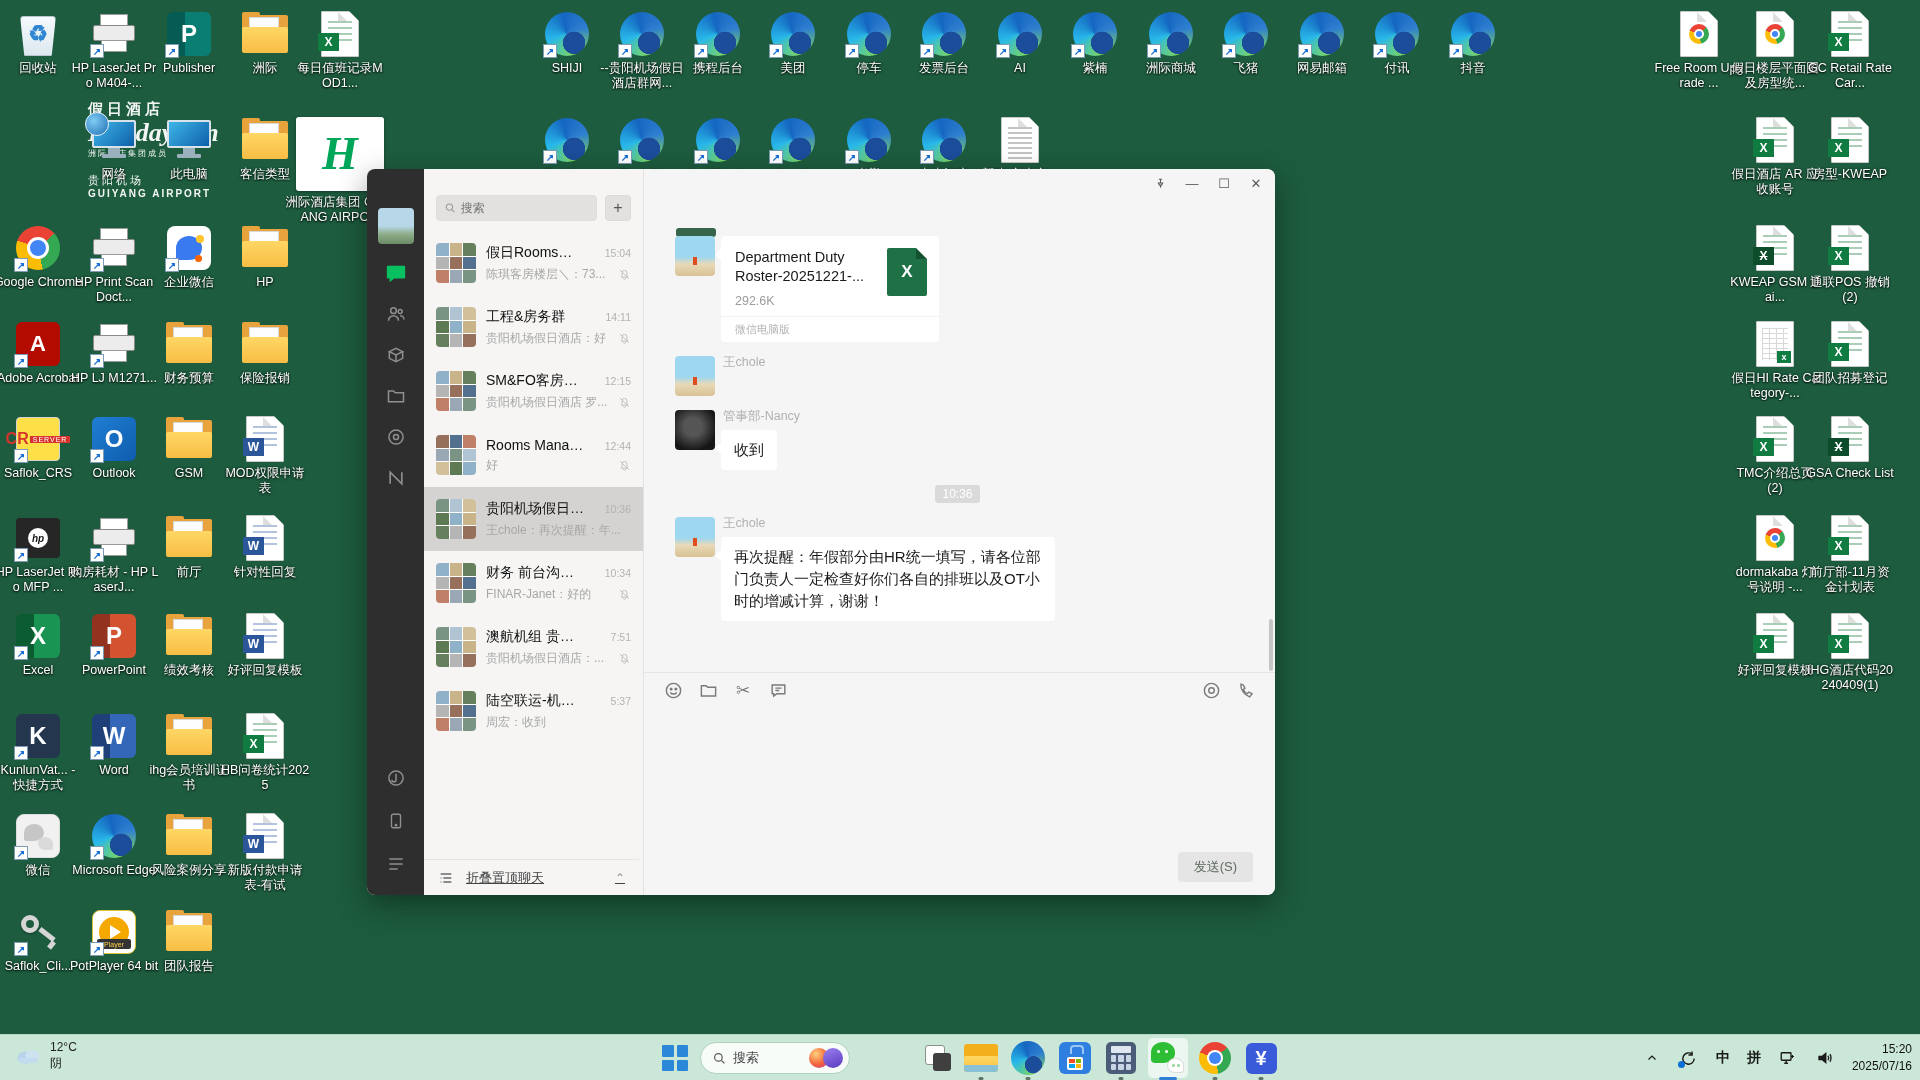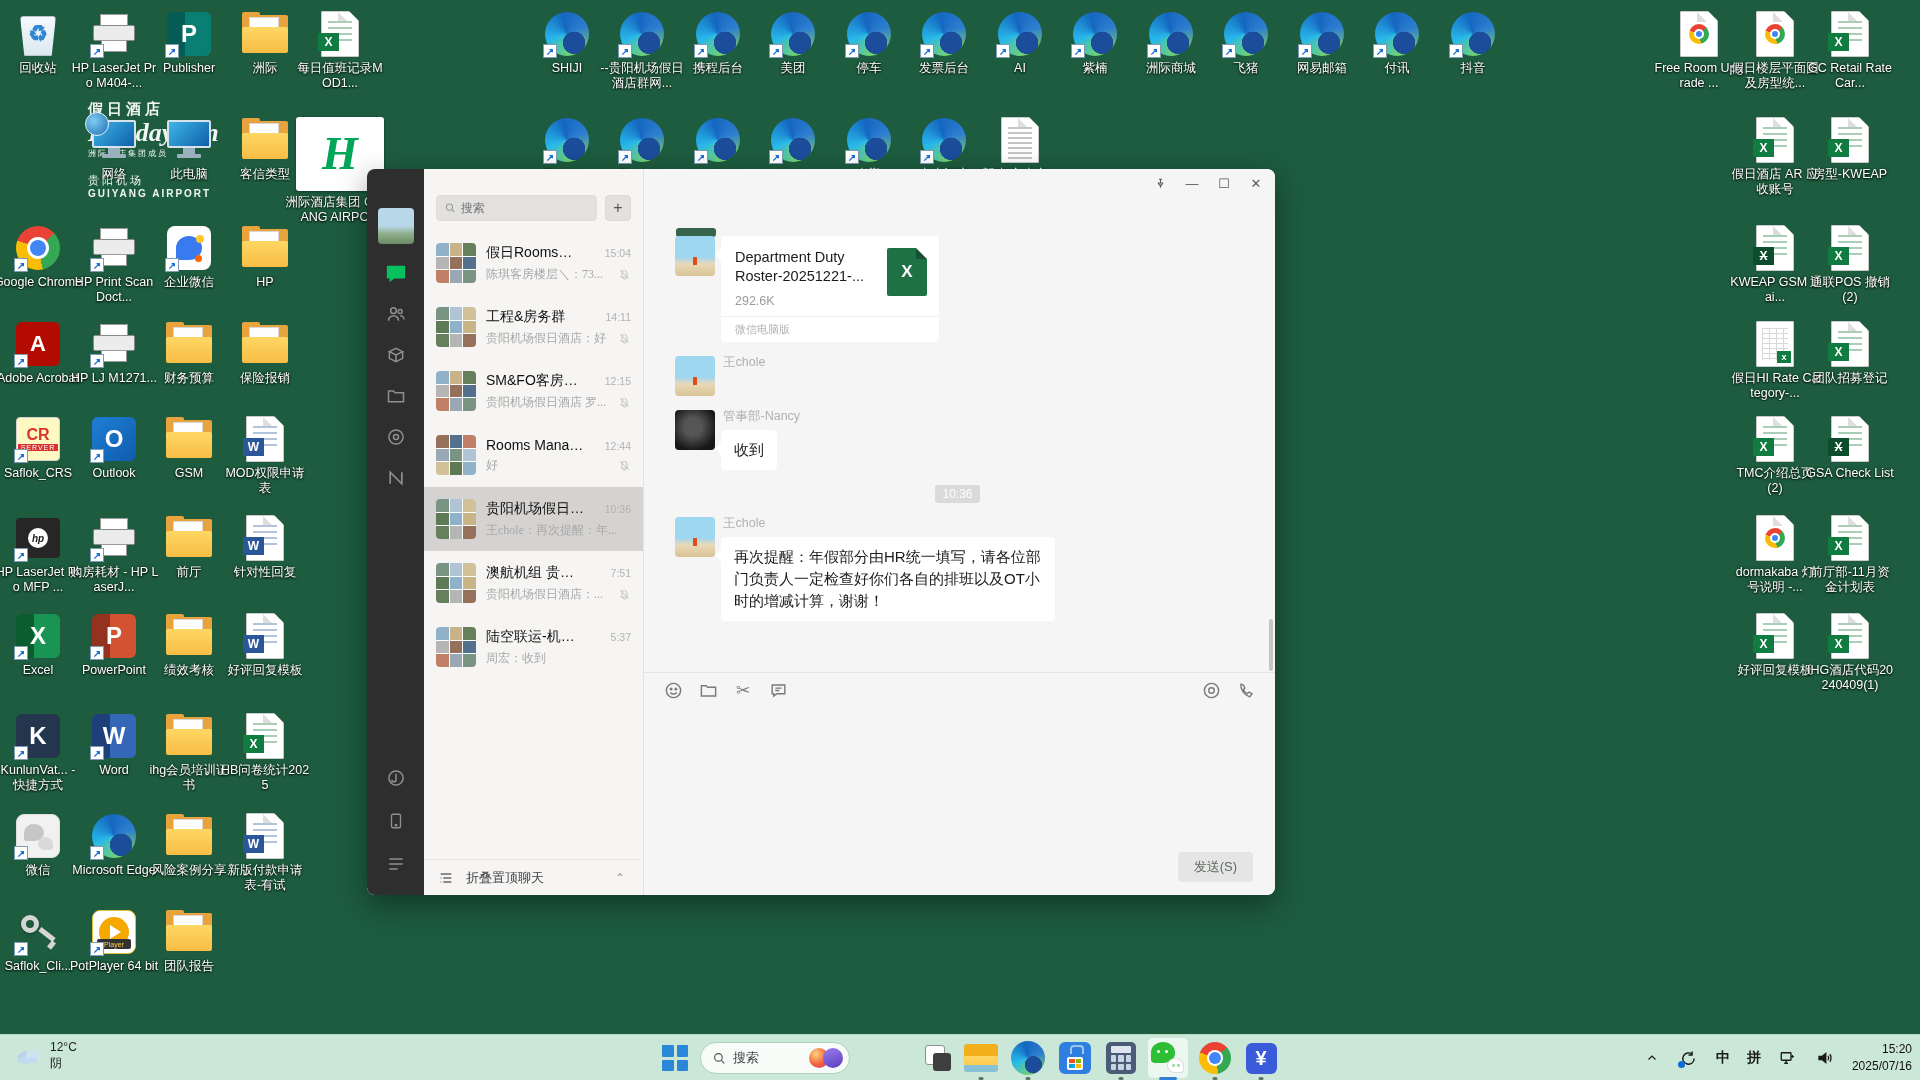--- a/index.html
+++ b/index.html
@@ -60,21 +60,21 @@
   .mon .bse { position:absolute; left:11px; top:34px; width:24px; height:4px; background:#9ab0bd; border-radius:1px; }
   .globe { position:absolute; left:-6px; top:-8px; width:24px; height:24px; border-radius:50%; background:radial-gradient(circle at 35% 35%, #7ecbf2, #1f6fb4); border:1px solid #e6f2fa; z-index:2; }
   .recy { width:40px; height:44px; position:relative; display:flex; align-items:center; justify-content:center; }
   .recy .bin { position:absolute; inset:4px 2px 0 2px; background:linear-gradient(#f4f9fc,#dce8ef); border:1px solid #b7c6d0; border-radius:3px 3px 5px 5px; clip-path:polygon(0 0,100% 0,88% 100%,12% 100%); }
   .recy .sym { position:relative; color:#2e86d3; font-size:22px; font-weight:bold; }
   .wecom { width:44px; height:44px; border-radius:8px; background:#fff; display:flex; align-items:center; justify-content:center; position:relative; }
   .wecom .bb { width:26px; height:24px; border-radius:50% 50% 50% 10%; background:#3a7af0; }
   .wecom .d1,.wecom .d2 { position:absolute; border-radius:50%; }
   .wecom .d1 { width:8px; height:8px; background:#ffc62e; right:7px; top:9px; }
   .wecom .d2 { width:7px; height:7px; background:#fb6500; right:9px; bottom:8px; }
-  .crs { width:44px; height:44px; border-radius:4px; background:#fef9c3; border:1px solid #d2d2d2; display:flex; flex-direction:column; align-items:center; justify-content:center; gap:1px; }
+  .crs { width:44px; height:44px; border-radius:4px; background:#fde047; border:1px solid #d2d2d2; display:flex; flex-direction:row; align-items:center; justify-content:center; gap:1px; }
   .crs .cr { color:#d6342c; font-weight:bold; font-size:16px; line-height:1; }
   .crs .sv { color:#d6342c; font-size:7px; letter-spacing:1px; background:#d6342c; color:#fff; padding:0 3px; }
   .wxg { width:44px; height:44px; border-radius:8px; background:#f1f1f1; border:1px solid #ddd; position:relative; }
   .wxg .b1 { position:absolute; left:7px; top:9px; width:20px; height:17px; border-radius:50% 50% 48% 15%; background:#c6c6c6; }
   .wxg .b2 { position:absolute; right:6px; bottom:7px; width:15px; height:13px; border-radius:50% 50% 15% 48%; background:#dadada; }
   .potp { width:44px; height:44px; border-radius:8px; background:#fff; border:1px solid #e0c23a; position:relative; display:flex; align-items:center; justify-content:center; }
   .potp .cir { width:30px; height:30px; border-radius:50%; background:#f5a800; display:flex; align-items:center; justify-content:center; }
   .potp .tri { width:0; height:0; border-style:solid; border-width:7px 0 7px 11px; border-color:transparent transparent transparent #fff; margin-left:3px; }
   .potp .bar { position:absolute; bottom:4px; left:4px; right:4px; height:10px; background:#333; color:#ffd24a; font-size:7px; display:flex; align-items:center; justify-content:center; border-radius:2px; }
   .keyic { width:44px; height:44px; position:relative; }
@@ -101,23 +101,23 @@
   .searchbox input { border:none; outline:none; background:transparent; font-size:12px; width:100%; color:#333; }
   .addbtn { width:26px; height:26px; background:#e2e1e0; border:1px solid #dcdad9; border-radius:4px; color:#555; font-size:16px; display:flex; align-items:center; justify-content:center; }
   .citem { height:64px; display:flex; align-items:center; padding:0 12px; gap:10px; }
   .citem.sel { background:#d5d3d1; }
   .mosaic { width:40px; height:40px; border-radius:4px; overflow:hidden; display:grid; grid-template-columns:repeat(3,1fr); grid-template-rows:repeat(3,1fr); gap:1px; background:#fff; flex:none; }
   .mosaic i { display:block; }
   .cmain { flex:1; min-width:0; }
   .crow1 { display:flex; justify-content:space-between; align-items:baseline; }
   .ctitle { font-size:14px; color:#111; white-space:nowrap; overflow:hidden; text-overflow:ellipsis; max-width:100px; }
   .ctime { font-size:10.5px; color:#b2b2b2; flex:none; }
-  .crow2 { display:flex; justify-content:space-between; align-items:center; margin-top:4px;font-family:Liberation Serif, serif; }
+  .crow2 { display:flex; justify-content:space-between; align-items:center; margin-top:4px; }
   .cprev { font-size:12px; color:#a8a8a8; white-space:nowrap; overflow:hidden; text-overflow:ellipsis; }
-  .collapsebar { position:absolute; left:0; right:4px; bottom:0; height:36px; border-top:1px solid #e6e4e2; display:flex; align-items:center; padding:0 14px; gap:12px; color:#444; font-size:13px; background:#f6f5f4; }
+  .collapsebar { position:absolute; left:0; right:4px; bottom:0; height:36px; border-top:1px solid #e6e4e2; display:flex; align-items:center; padding:0 14px; gap:12px; color:#444; font-size:13px; background:#f6f5f4;text-decoration:underline; }
   .collapsebar .chev { margin-left:auto; color:#999; font-size:12px; }
   .chatpane { flex:1; position:relative; background:#f5f5f5; }
   .winctl { position:absolute; top:6px; right:10px; display:flex; gap:14px; align-items:center; color:#5a5a5a; z-index:3; }
   .winctl span { width:18px; height:16px; display:flex; align-items:center; justify-content:center; font-size:13px; }
   .chead { height:56px; border-bottom:1px solid #e9e7e5; display:flex; align-items:flex-end; padding:0 20px 10px 20px; }
   .chead .title { font-size:17px; color:#1a1a1a; }
   .chead .more { margin-left:auto; color:#5a5a5a; font-size:16px; letter-spacing:1px; }
   .msgs { position:absolute; top:57px; left:0; right:0; height:446px; overflow:hidden; padding:10px 18px 0 14px; }
   .sliver { position:absolute; left:32px; top:2px; width:40px; height:9px; border-radius:3px; background:#37654c; }
   .mrow { display:flex; gap:6px; margin-bottom:14px; }
@@ -1080,20 +1080,47 @@
               <span class="ctitle">贵阳机场假日酒...</span>
               <span class="ctime">10:36</span>
             </div>
       <div class="crow2">
               <span class="cprev">王chole：再次提醒：年...</span>
             </div>
     </div>
   </div>
   <div class="citem">
     <div class="mosaic">
+            <i style="background:#8fb2c9"></i>
+            <i style="background:#c9b48a"></i>
+            <i style="background:#667f5d"></i>
+            <i style="background:#b5b5b5"></i>
+            <i style="background:#96705a"></i>
+            <i style="background:#53708f"></i>
+            <i style="background:#c08068"></i>
+            <i style="background:#9aa8b5"></i>
+            <i style="background:#7a9483"></i>
+          </div>
+    <div class="cmain">
+      <div class="crow1">
+              <span class="ctitle">财务 前台沟通群</span>
+              <span class="ctime">10:34</span>
+            </div>
+      <div class="crow2">
+              <span class="cprev">FINAR-Janet：好的</span>
+              <svg width="13" height="13" viewBox="0 0 24 24" fill="none" stroke="#c0c0c0" stroke-width="1.8">
+                <path d="M6 17h12l-1.5-3V9a4.5 4.5 0 0 0-9 0v5L6 17z"></path>
+                <path d="M10 19a2 2 0 0 0 4 0"></path>
+                <path d="M4 4l16 16"></path>
+              </svg>
+            </div>
+    </div>
+  </div>
+  <div class="citem">
+    <div class="mosaic">
             <i style="background:#7a9483"></i>
             <i style="background:#b0c4d4"></i>
             <i style="background:#d2c09a"></i>
             <i style="background:#5d7a55"></i>
             <i style="background:#8fb2c9"></i>
             <i style="background:#c9b48a"></i>
             <i style="background:#667f5d"></i>
             <i style="background:#b5b5b5"></i>
             <i style="background:#96705a"></i>
           </div>

